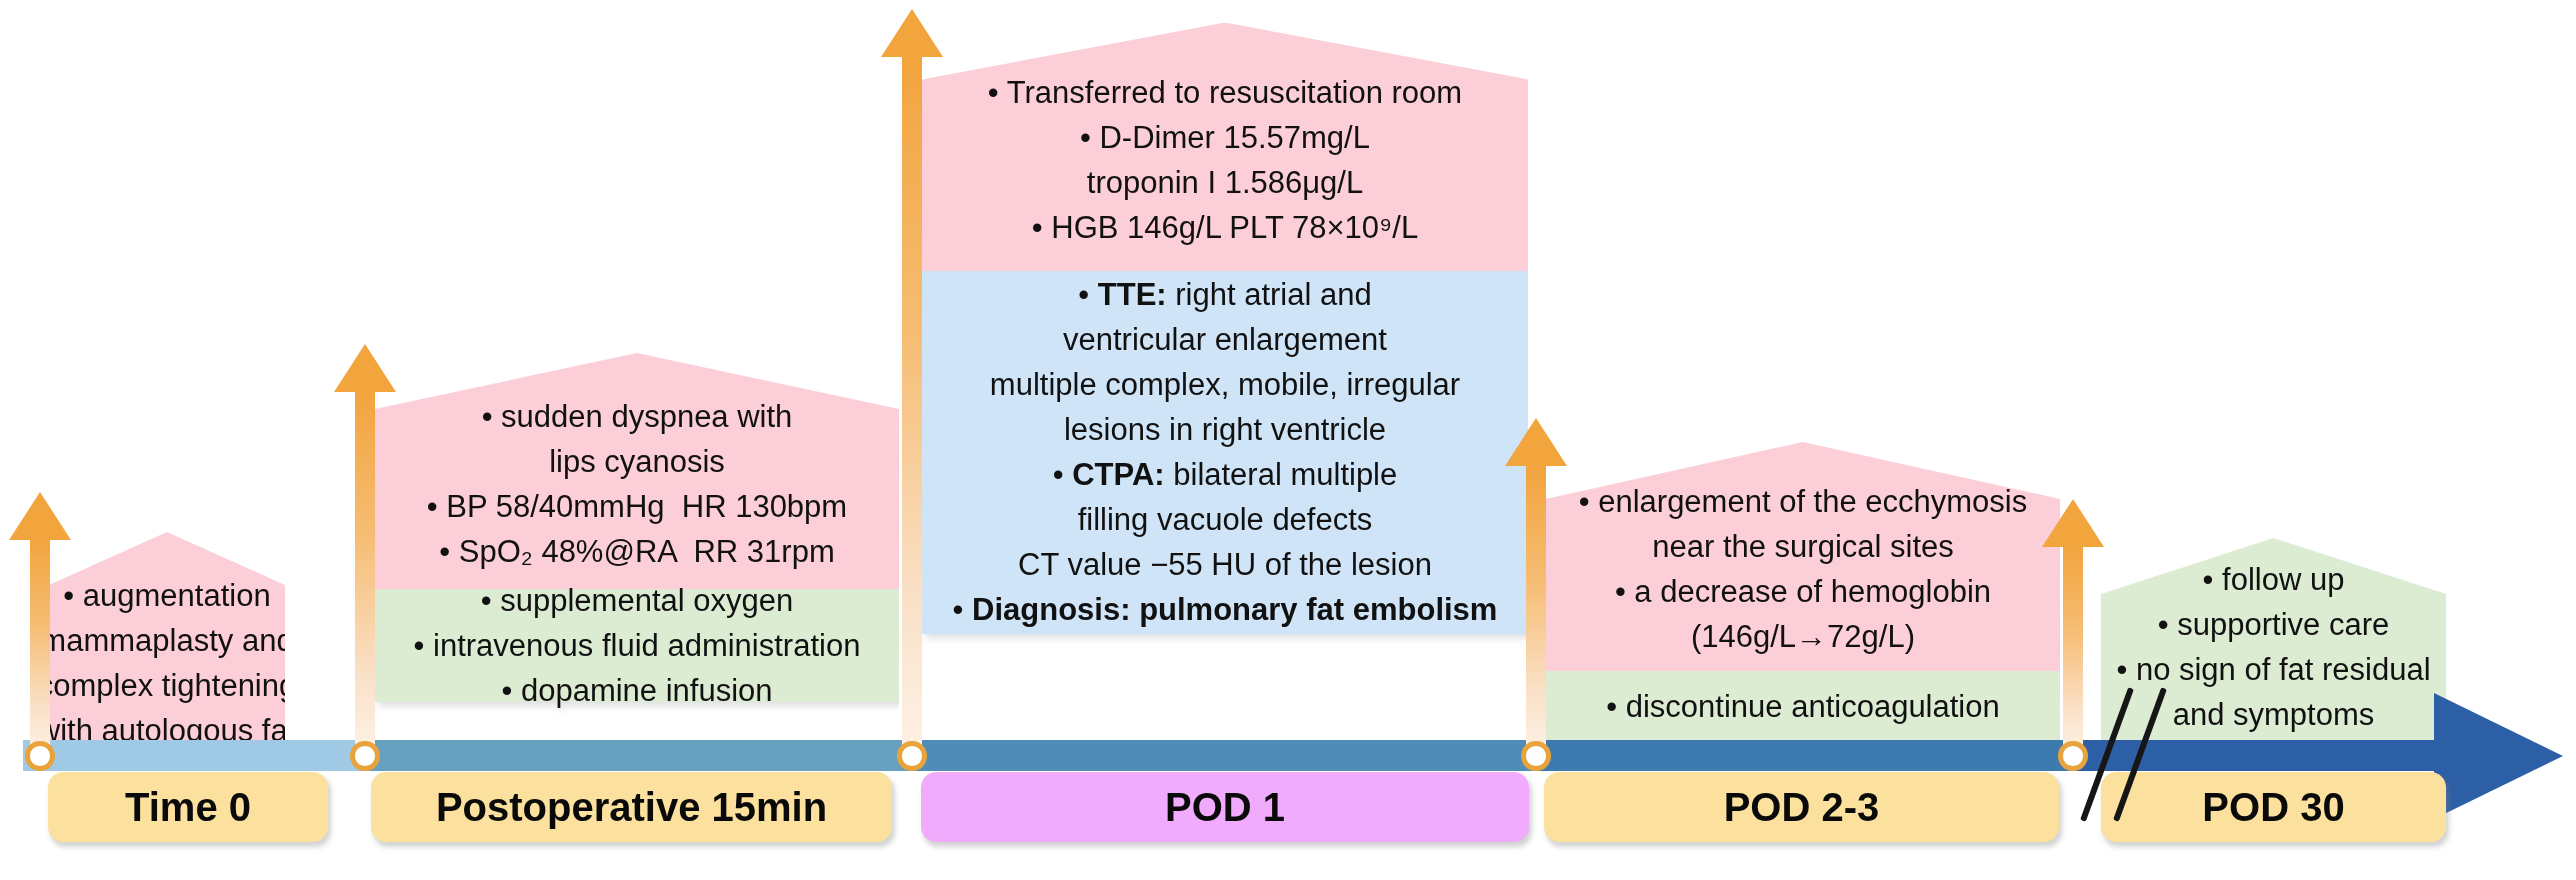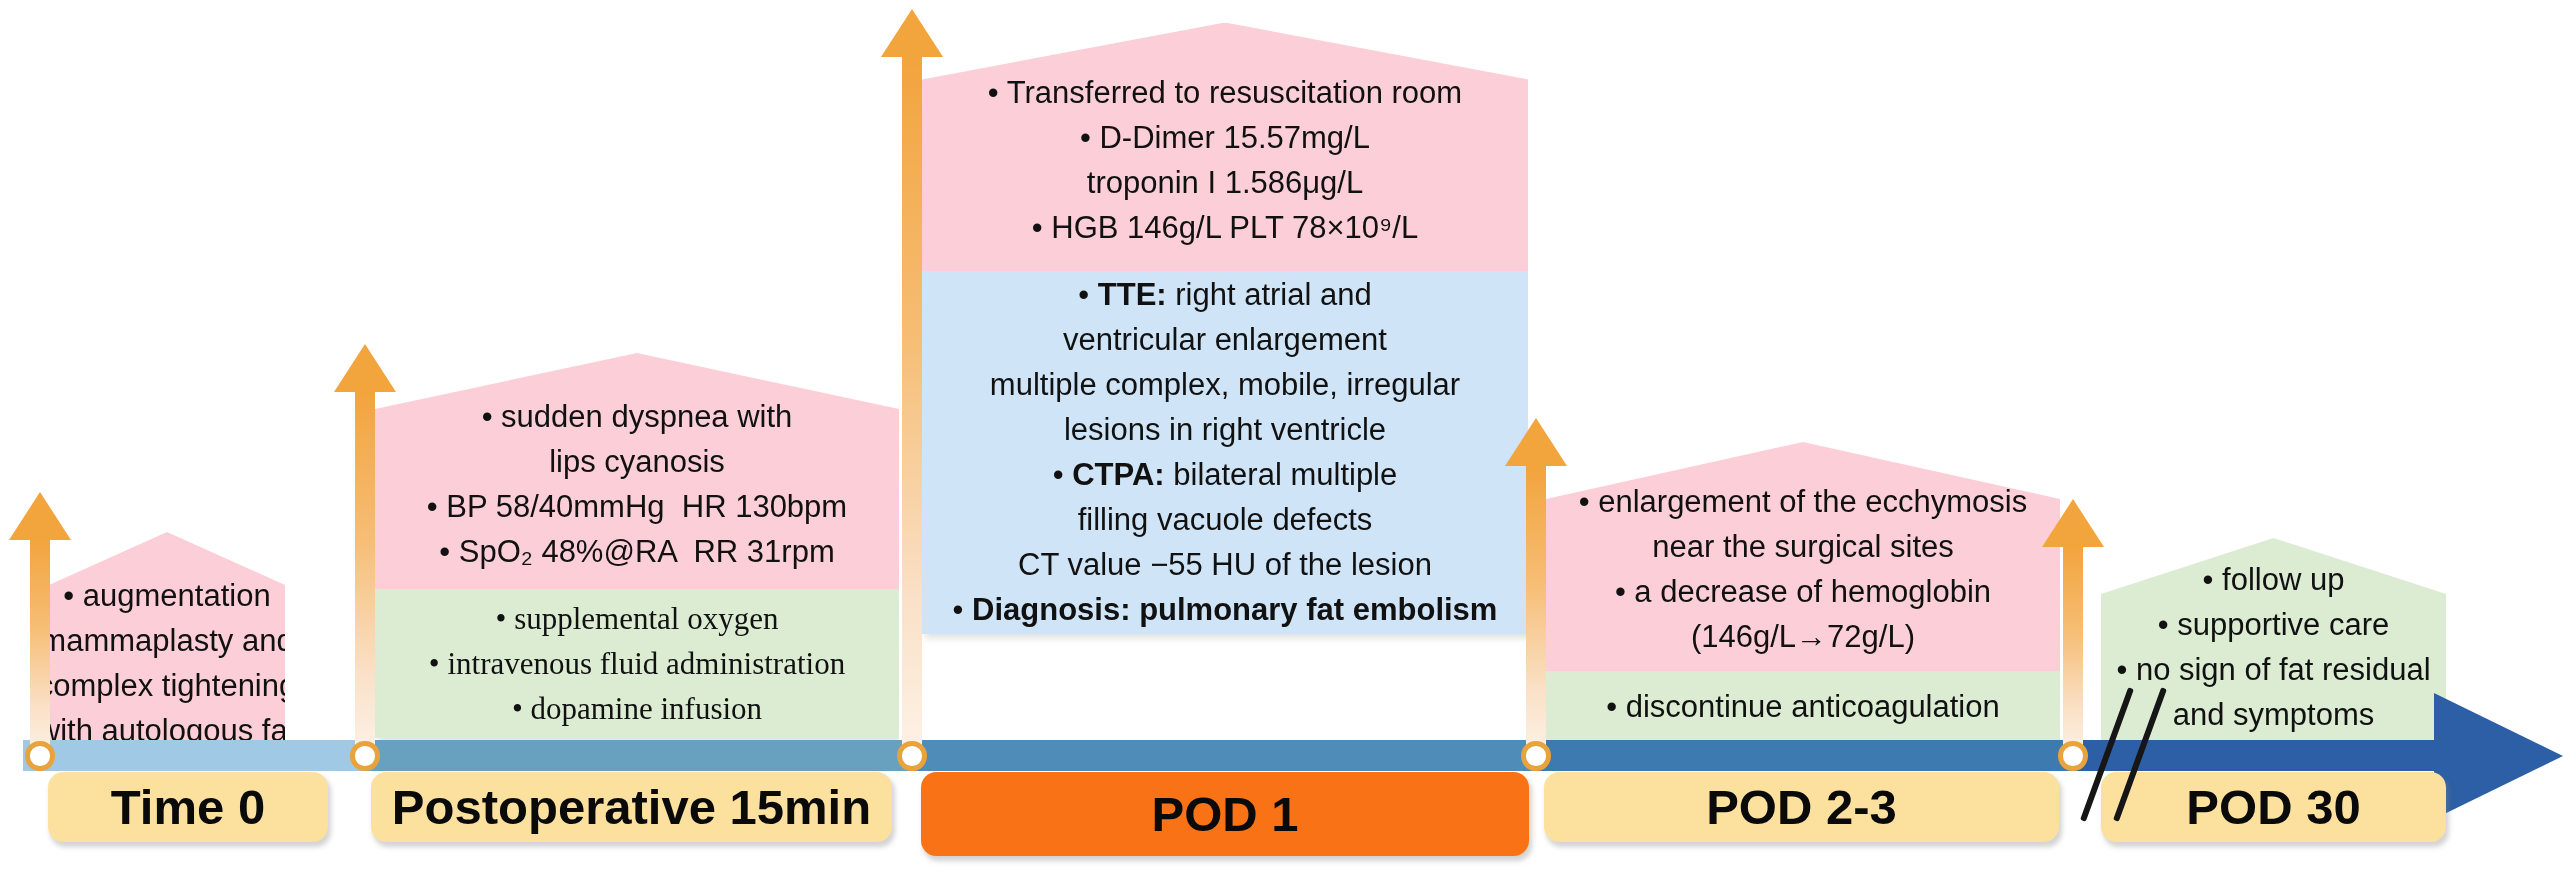--- a/index.html
+++ b/index.html
@@ -31,21 +31,21 @@
   .timeline-bar{position:absolute;z-index:2;}
   .timeline-head{position:absolute;width:0;height:0;z-index:2;}
   .node{
     position:absolute;z-index:5;border-radius:50%;
     background:#ffffff;box-sizing:border-box;
   }
   .tlabel{
     position:absolute;z-index:2;
     display:flex;align-items:center;justify-content:center;
     border-radius:15.4px;
-    font-size:49px;font-weight:700;color:#0a0a0a;
+    font-size:40px;font-weight:700;color:#0a0a0a;
     box-shadow:2.4px 4.7px 5.3px rgba(130,130,130,0.35);
   }
   .axis-break{position:absolute;z-index:6;border-radius:2.4px;}
 </style>
 </head>
 <body>
 
 <div id="stage">
     <div class="timeline-bar" style="left: 22.5px; top: 740px; width: 2412px; height: 31px; background: linear-gradient(to right, rgb(159, 201, 228) 0%, rgb(159, 201, 228) 14.2%, rgb(104, 160, 192) 14.2%, rgb(104, 160, 192) 36.9%, rgb(79, 140, 184) 36.9%, rgb(79, 140, 184) 62.7%, rgb(61, 122, 176) 62.7%, rgb(61, 122, 176) 85%, rgb(44, 95, 165) 85%, rgb(44, 95, 165) 100%);"></div>
     <div class="timeline-head" style="left: 2434px; top: 693px; border-top: 63px solid transparent; border-bottom: 63px solid transparent; border-left: 129px solid rgb(44, 95, 165);"></div>
@@ -61,21 +61,21 @@
     <div class="arrow-shaft" style="left: 29.5px; top: 539px; width: 20px; height: 217px; background: linear-gradient(rgb(242, 164, 61) 0%, rgb(246, 189, 116) 40%, rgb(250, 225, 200) 78%, rgb(253, 242, 230) 100%);"></div>
     <div class="node" style="left: 25px; top: 741px; width: 29.5px; height: 29.5px; border: 5.3px solid rgb(232, 163, 61);"></div>
     <div class="tlabel" style="left: 48px; top: 772px; width: 280px; height: 70px; background: rgb(252, 225, 158);">Time 0</div>
     <div class="house" style="left: 375px; top: 353px; width: 524px; height: 388px; clip-path: polygon(0px 56px, 50% 0px, 100% 56px, 100% 100%, 0px 100%);">
       <div class="section" style="height: 236px; background: rgb(252, 207, 216); padding-top: 25px; box-sizing: border-box;">
         <div class="line"><span>• sudden dyspnea with</span></div>
         <div class="line"><span>lips cyanosis</span></div>
         <div class="line"><span>• BP 58/40mmHg  HR 130bpm</span></div>
         <div class="line"><span>• SpO₂ 48%@RA  RR 31rpm</span></div>
       </div>
-      <div class="section" style="height: 149px; background: rgb(220, 236, 211); font-family: Liberation Serif, serif;">
+      <div class="section" style="height: 113px; background: rgb(220, 236, 211);">
         <div class="line"><span>• supplemental oxygen</span></div>
         <div class="line"><span>• intravenous fluid administration</span></div>
         <div class="line"><span>• dopamine infusion</span></div>
       </div>
     </div>
     <div class="arrow-head" style="left: 334px; top: 344px; border-left: 31px solid transparent; border-right: 31px solid transparent; border-bottom: 48px solid rgb(242, 164, 61);"></div>
     <div class="arrow-shaft" style="left: 355px; top: 391px; width: 20px; height: 365px; background: linear-gradient(rgb(242, 164, 61) 0%, rgb(246, 189, 116) 40%, rgb(250, 225, 200) 78%, rgb(253, 242, 230) 100%);"></div>
     <div class="node" style="left: 350px; top: 741px; width: 29.5px; height: 29.5px; border: 5.3px solid rgb(232, 163, 61);"></div>
     <div class="tlabel" style="left: 371px; top: 772px; width: 521px; height: 70px; background: rgb(252, 225, 158);">Postoperative 15min</div>
     <div class="house" style="left: 922px; top: 22.5px; width: 606px; height: 719px; clip-path: polygon(0px 57px, 50% 0px, 100% 57px, 100% 100%, 0px 100%);">
@@ -92,21 +92,21 @@
         <div class="line"><span>lesions in right ventricle</span></div>
         <div class="line"><span>• </span><b>CTPA:</b><span> bilateral multiple</span></div>
         <div class="line"><span>filling vacuole defects</span></div>
         <div class="line"><span>CT value −55 HU of the lesion</span></div>
         <div class="line"><span>• </span><b>Diagnosis: pulmonary fat embolism</b></div>
       </div>
     </div>
     <div class="arrow-head" style="left: 881px; top: 8.9px; border-left: 31px solid transparent; border-right: 31px solid transparent; border-bottom: 48px solid rgb(242, 164, 61);"></div>
     <div class="arrow-shaft" style="left: 902px; top: 56px; width: 20px; height: 700px; background: linear-gradient(rgb(242, 164, 61) 0%, rgb(246, 189, 116) 40%, rgb(250, 225, 200) 78%, rgb(253, 242, 230) 100%);"></div>
     <div class="node" style="left: 897px; top: 741px; width: 29.5px; height: 29.5px; border: 5.3px solid rgb(232, 163, 61);"></div>
-    <div class="tlabel" style="left: 921px; top: 772px; width: 608px; height: 84px; background: #f97316;">POD 1</div>
+    <div class="tlabel" style="left: 921px; top: 772px; width: 608px; height: 70px; background: #f0abfc;">POD 1</div>
     <div class="house" style="left: 1546px; top: 442px; width: 514px; height: 299px; clip-path: polygon(0px 57px, 50% 0px, 100% 57px, 100% 100%, 0px 100%);">
       <div class="section" style="height: 229px; background: rgb(252, 207, 216); padding-top: 25px; box-sizing: border-box;">
         <div class="line"><span>• enlargement of the ecchymosis</span></div>
         <div class="line"><span>near the surgical sites</span></div>
         <div class="line"><span>• a decrease of hemoglobin</span></div>
         <div class="line"><span>(146g/L→72g/L)</span></div>
       </div>
       <div class="section" style="height: 70px; background: rgb(220, 236, 211);">
         <div class="line"><span>• discontinue anticoagulation</span></div>
       </div>

